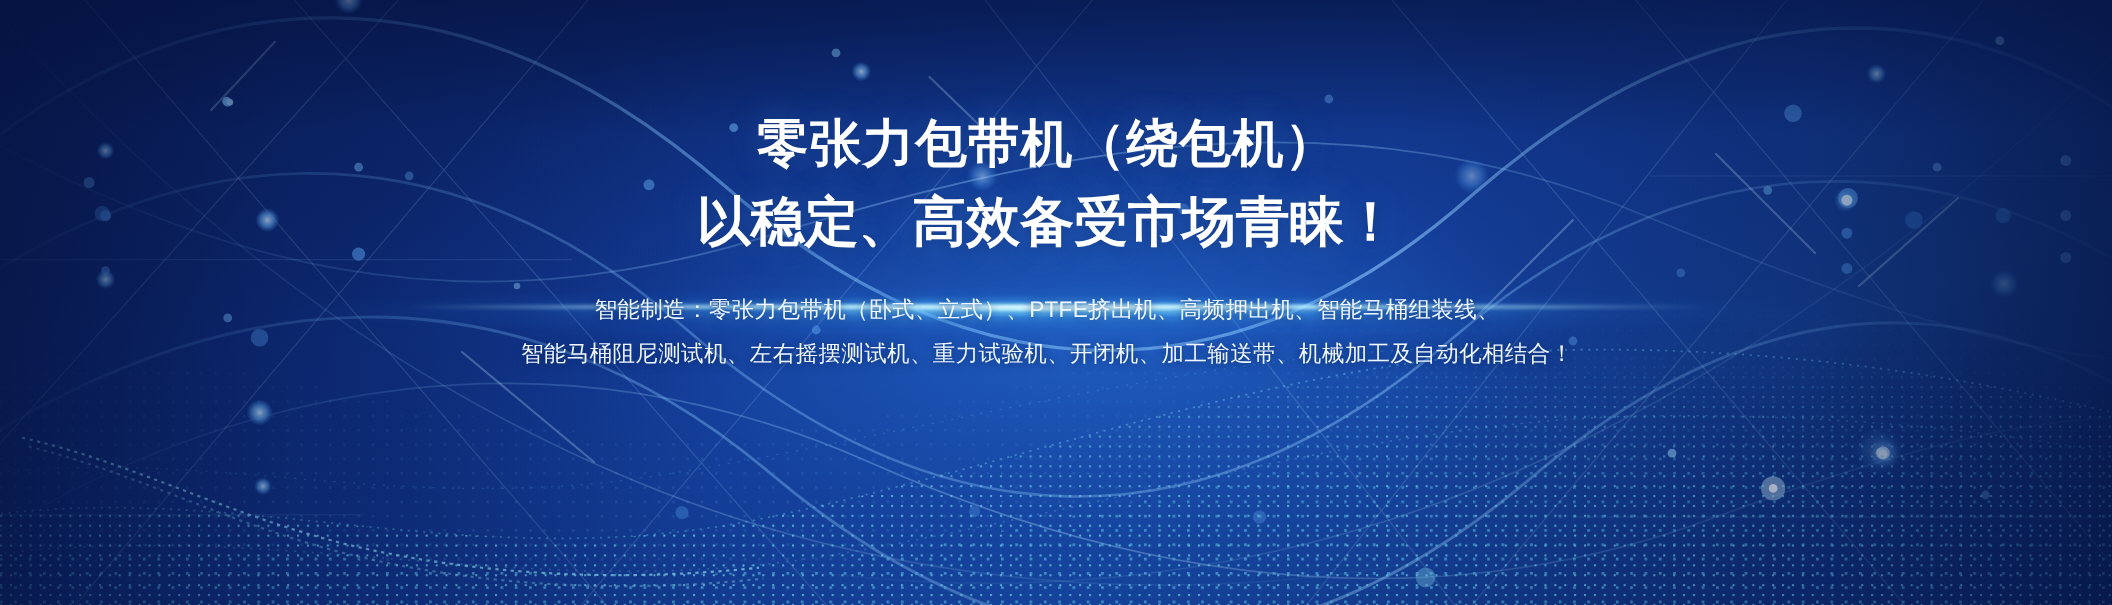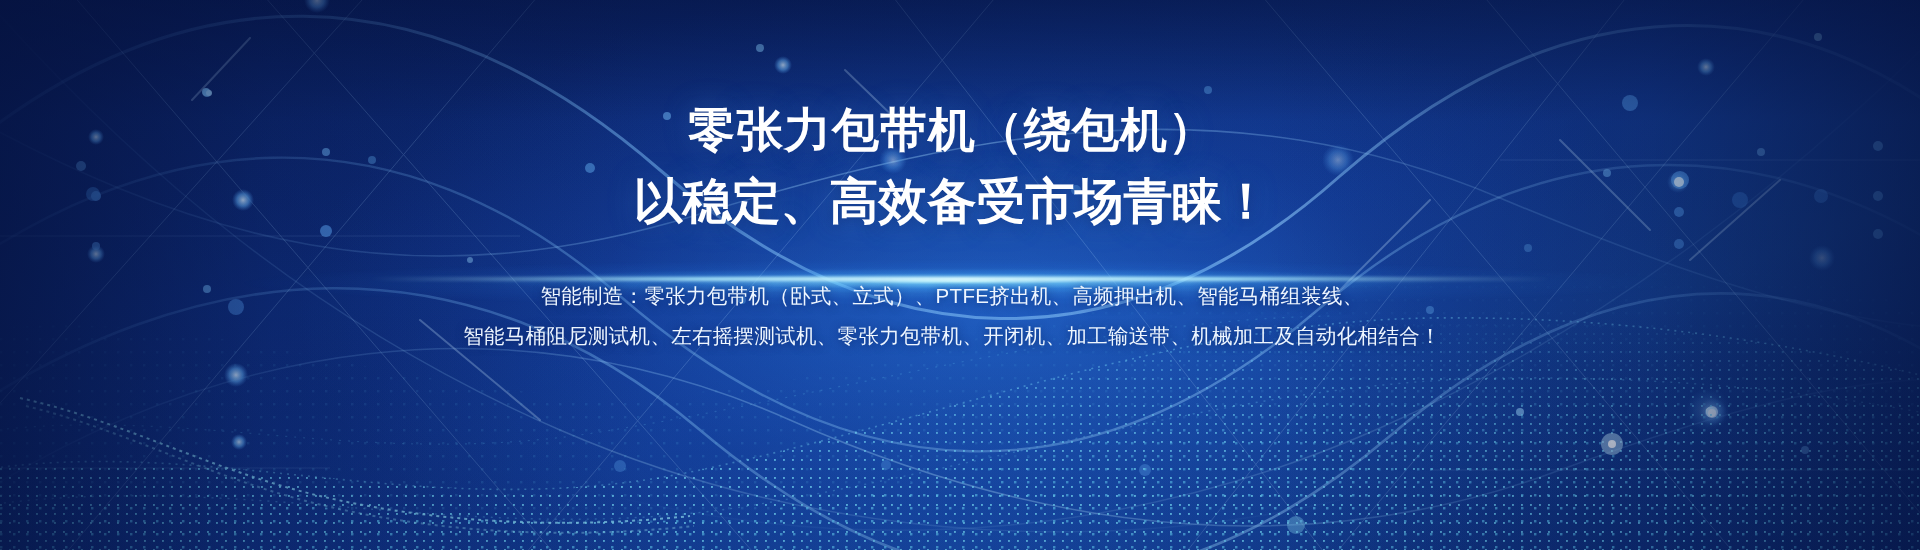--- a/index.html
+++ b/index.html
@@ -75,21 +75,21 @@
     white-space:nowrap;
   }
   .headline.line2{
     font-size:49px;
     letter-spacing:0px;
     margin-top:8px;
     font-family:Liberation Serif, serif;
   }
 
   .subtitle{
-    margin-top:40px;
+    margin-top:26px;
     color:#eef6ff;
     font-size:20.5px;
     line-height:1.95;
     text-align:center;
     letter-spacing:0.3px;
     text-shadow:0 1px 8px rgba(8,32,98,0.8);
     white-space:nowrap;
   }
   .subtitle div{display:block;}
 </style>
@@ -314,17 +314,17 @@
   <div class="vignette"></div>
 
   <div class="content">
 
     <div class="headline line1">零张力包带机（绕包机）</div>
 
     <div class="headline line2">以稳定、高效备受市场青睐！</div>
 
     <div class="subtitle">
       <div>智能制造：零张力包带机（卧式、立式）、PTFE挤出机、高频押出机、智能马桶组装线、</div>
-      <div>智能马桶阻尼测试机、左右摇摆测试机、零张力包带机、开闭机、加工输送带、机械加工及自动化相结合！</div>
+      <div>智能马桶阻尼测试机、左右摇摆测试机、重力试验机、开闭机、加工输送带、机械加工及自动化相结合！</div>
     </div>
 
   </div>
 </div>
 
 </body></html>

